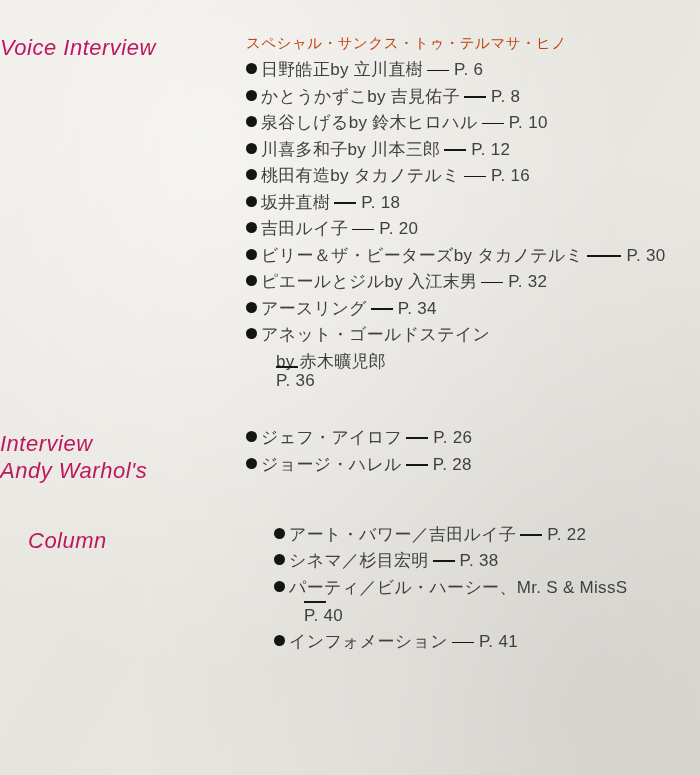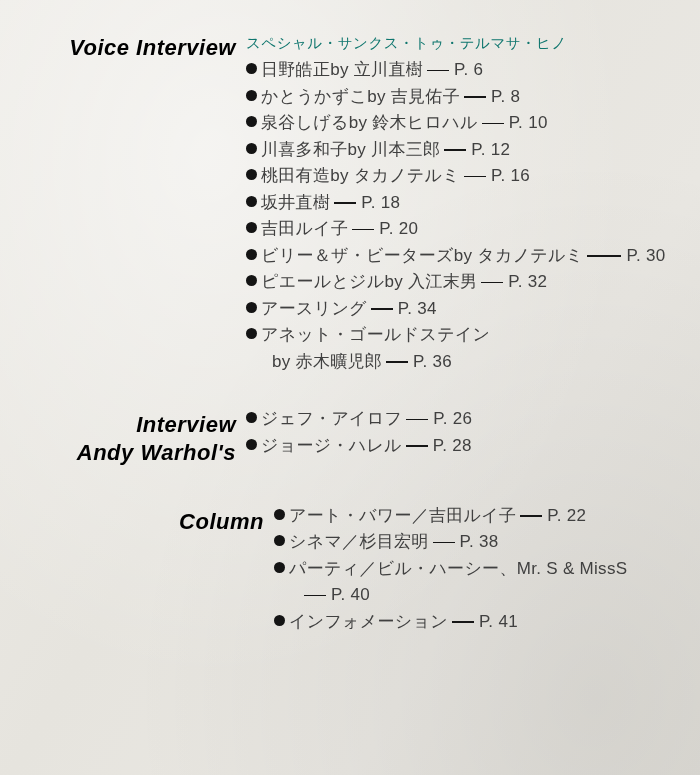--- a/index.html
+++ b/index.html
@@ -32,42 +32,42 @@
   }
 
   .section {
     display: flex;
     align-items: flex-start;
     margin-bottom: 0;
   }
   .sec-head {
     width: 246px;
     flex: 0 0 246px;
-    text-align: right;
+    text-align: left;
     padding-right: 10px;
     box-sizing: border-box;
     font-style: italic;
-    font-weight: bold;
+    font-weight: normal;
     font-size: 22px;
     letter-spacing: 0.5px;
     line-height: 1.24;
-    color: #000000;
+    color: #be185d;
   }
   .sec-head .hl {
     display: block;
   }
   .sec-body {
     flex: 1 1 auto;
     padding-top: 1px;
   }
 
   .subtitle {
     font-size: 14.5px;
     letter-spacing: 0.5px;
-    color: #0f766e;
+    color: #c2410c;
     margin: 6px 0 9px 0;
     line-height: 1.2;
   }
 
   .entry {
     display: flex;
     align-items: baseline;
     font-size: 17px;
     line-height: 1.0;
     margin-bottom: 9.5px;
@@ -83,20 +83,21 @@
     margin-right: 4px;
     flex: 0 0 auto;
     position: relative;
     top: -1px;
   }
   .entry-text {
     letter-spacing: 0.3px;
   }
   .entry.cont {
     padding-left: 26px;
+    flex-direction: column;
   }
   .dash {
     display: inline-block;
     width: 22px;
     height: 1.7px;
     background: #161616;
     margin: 0 5px 0 4px;
     vertical-align: middle;
     position: relative;
     top: -4px;

